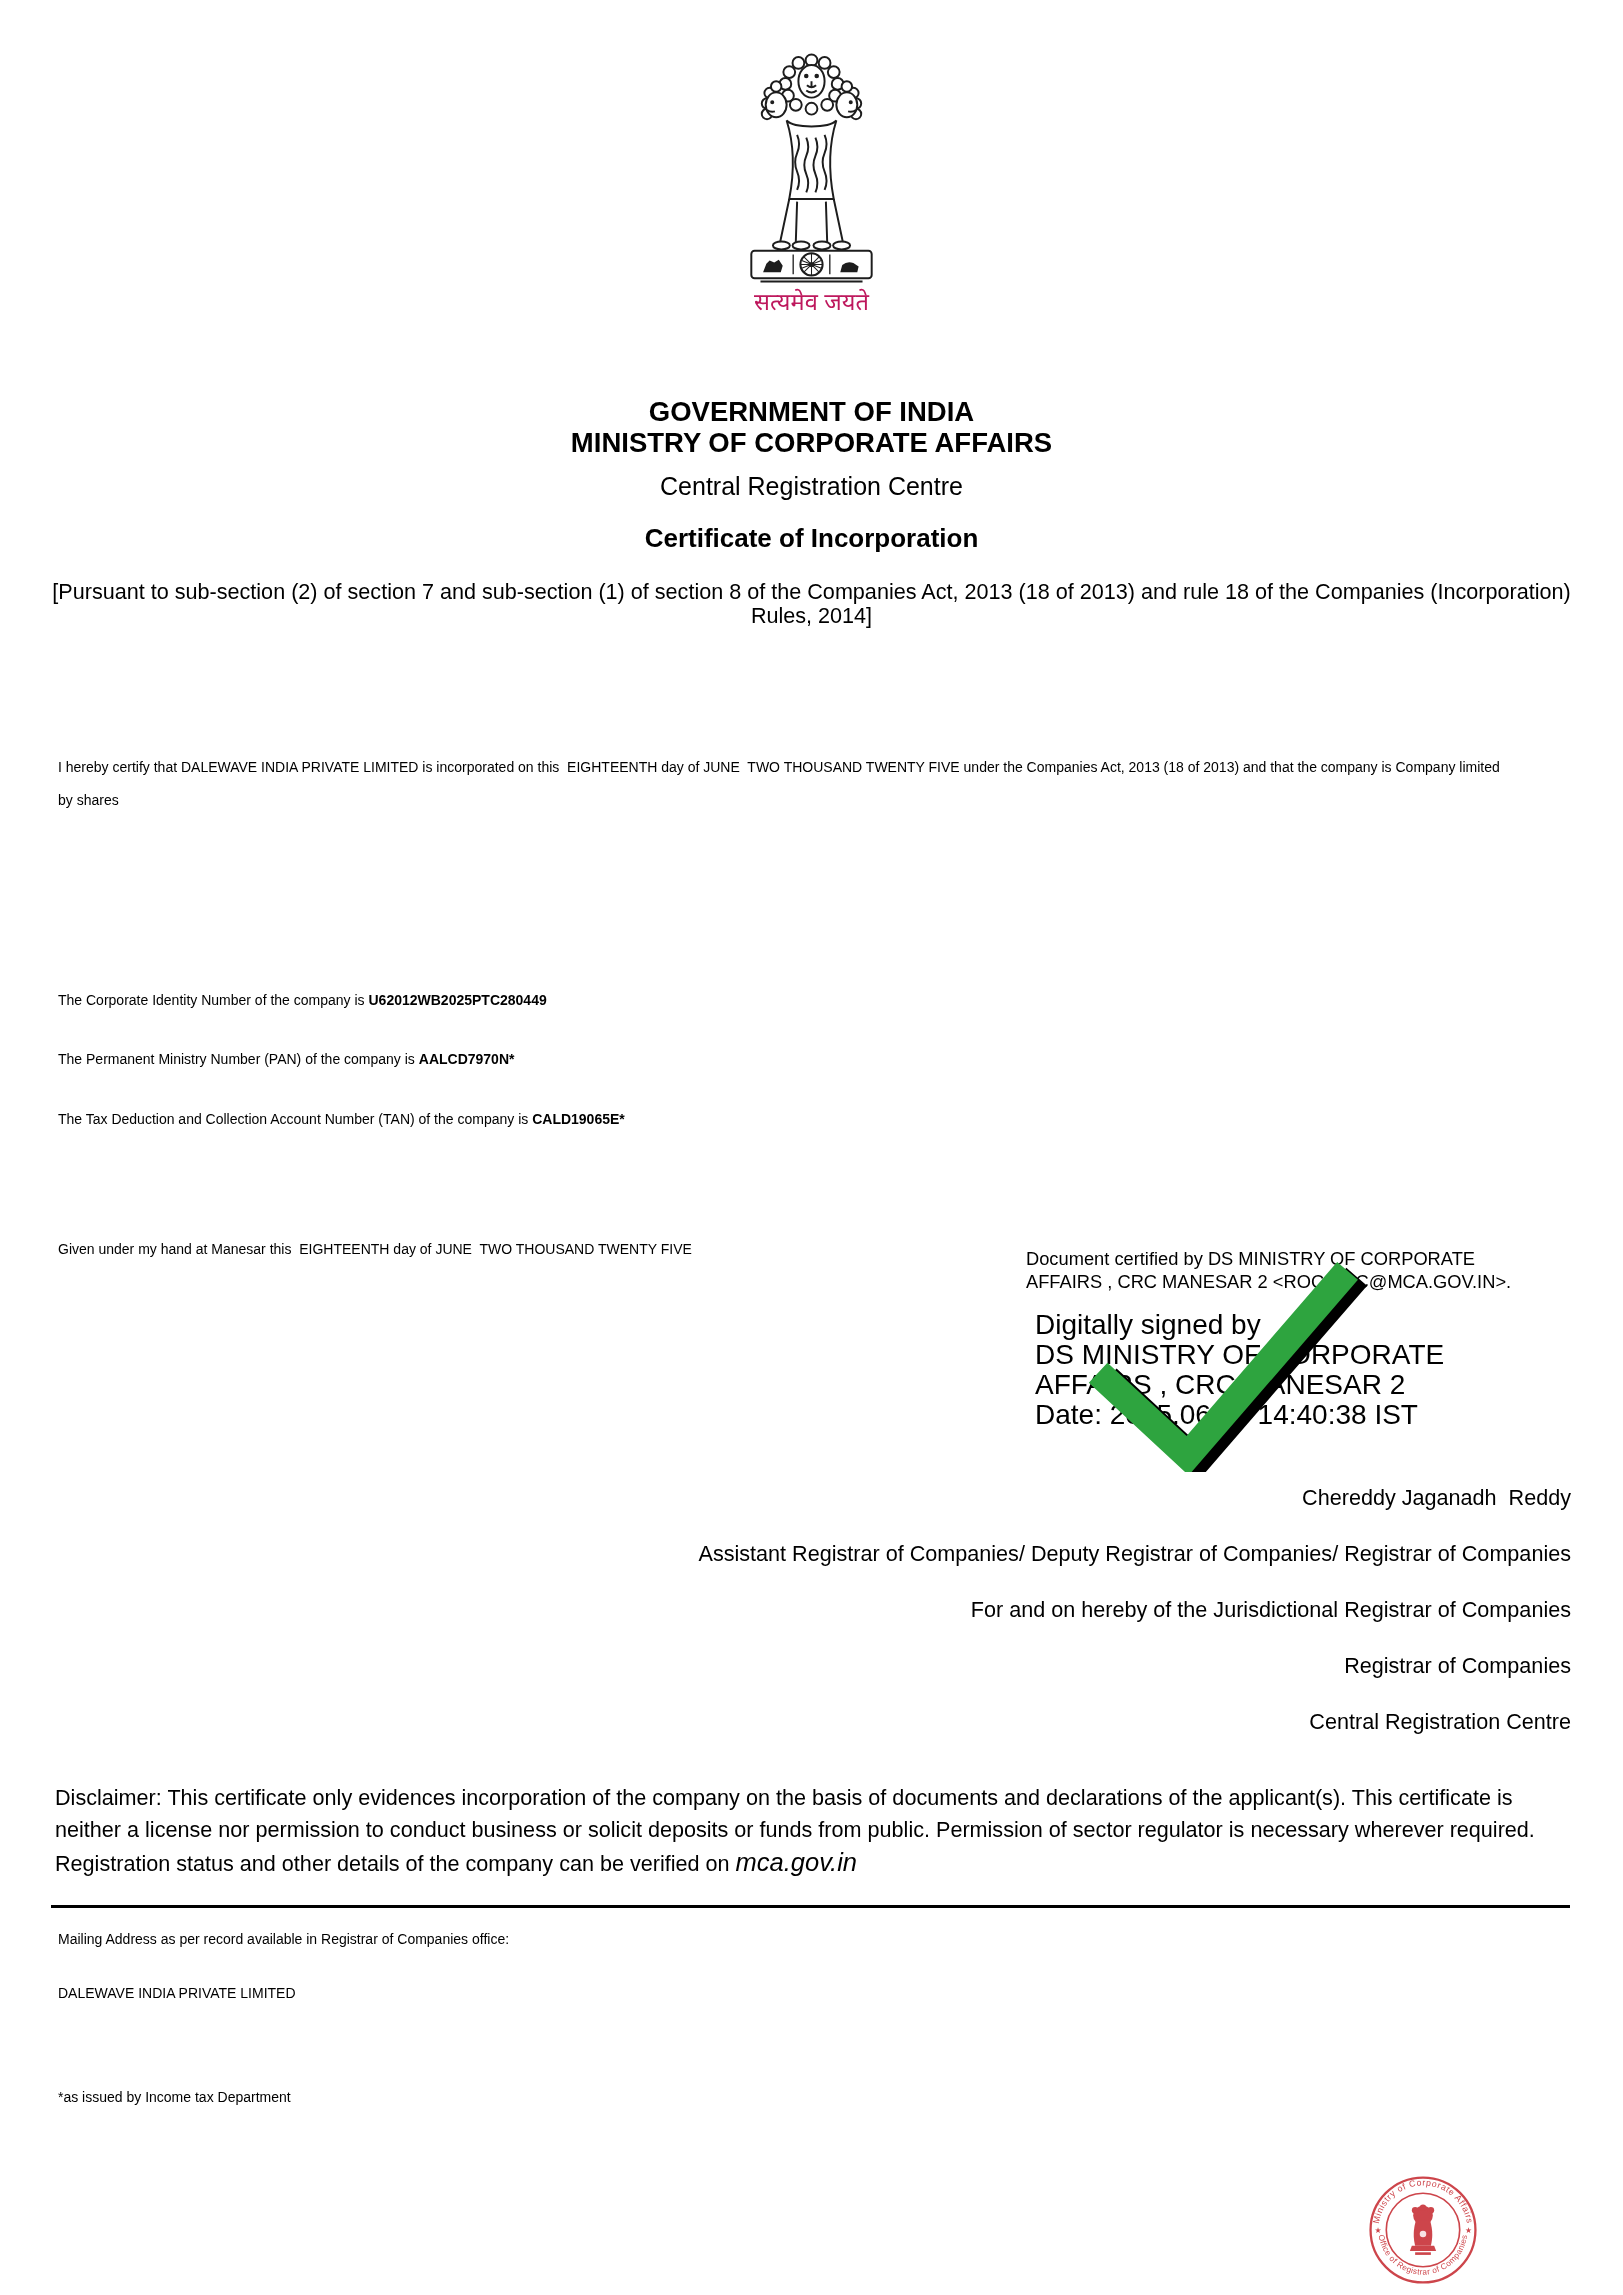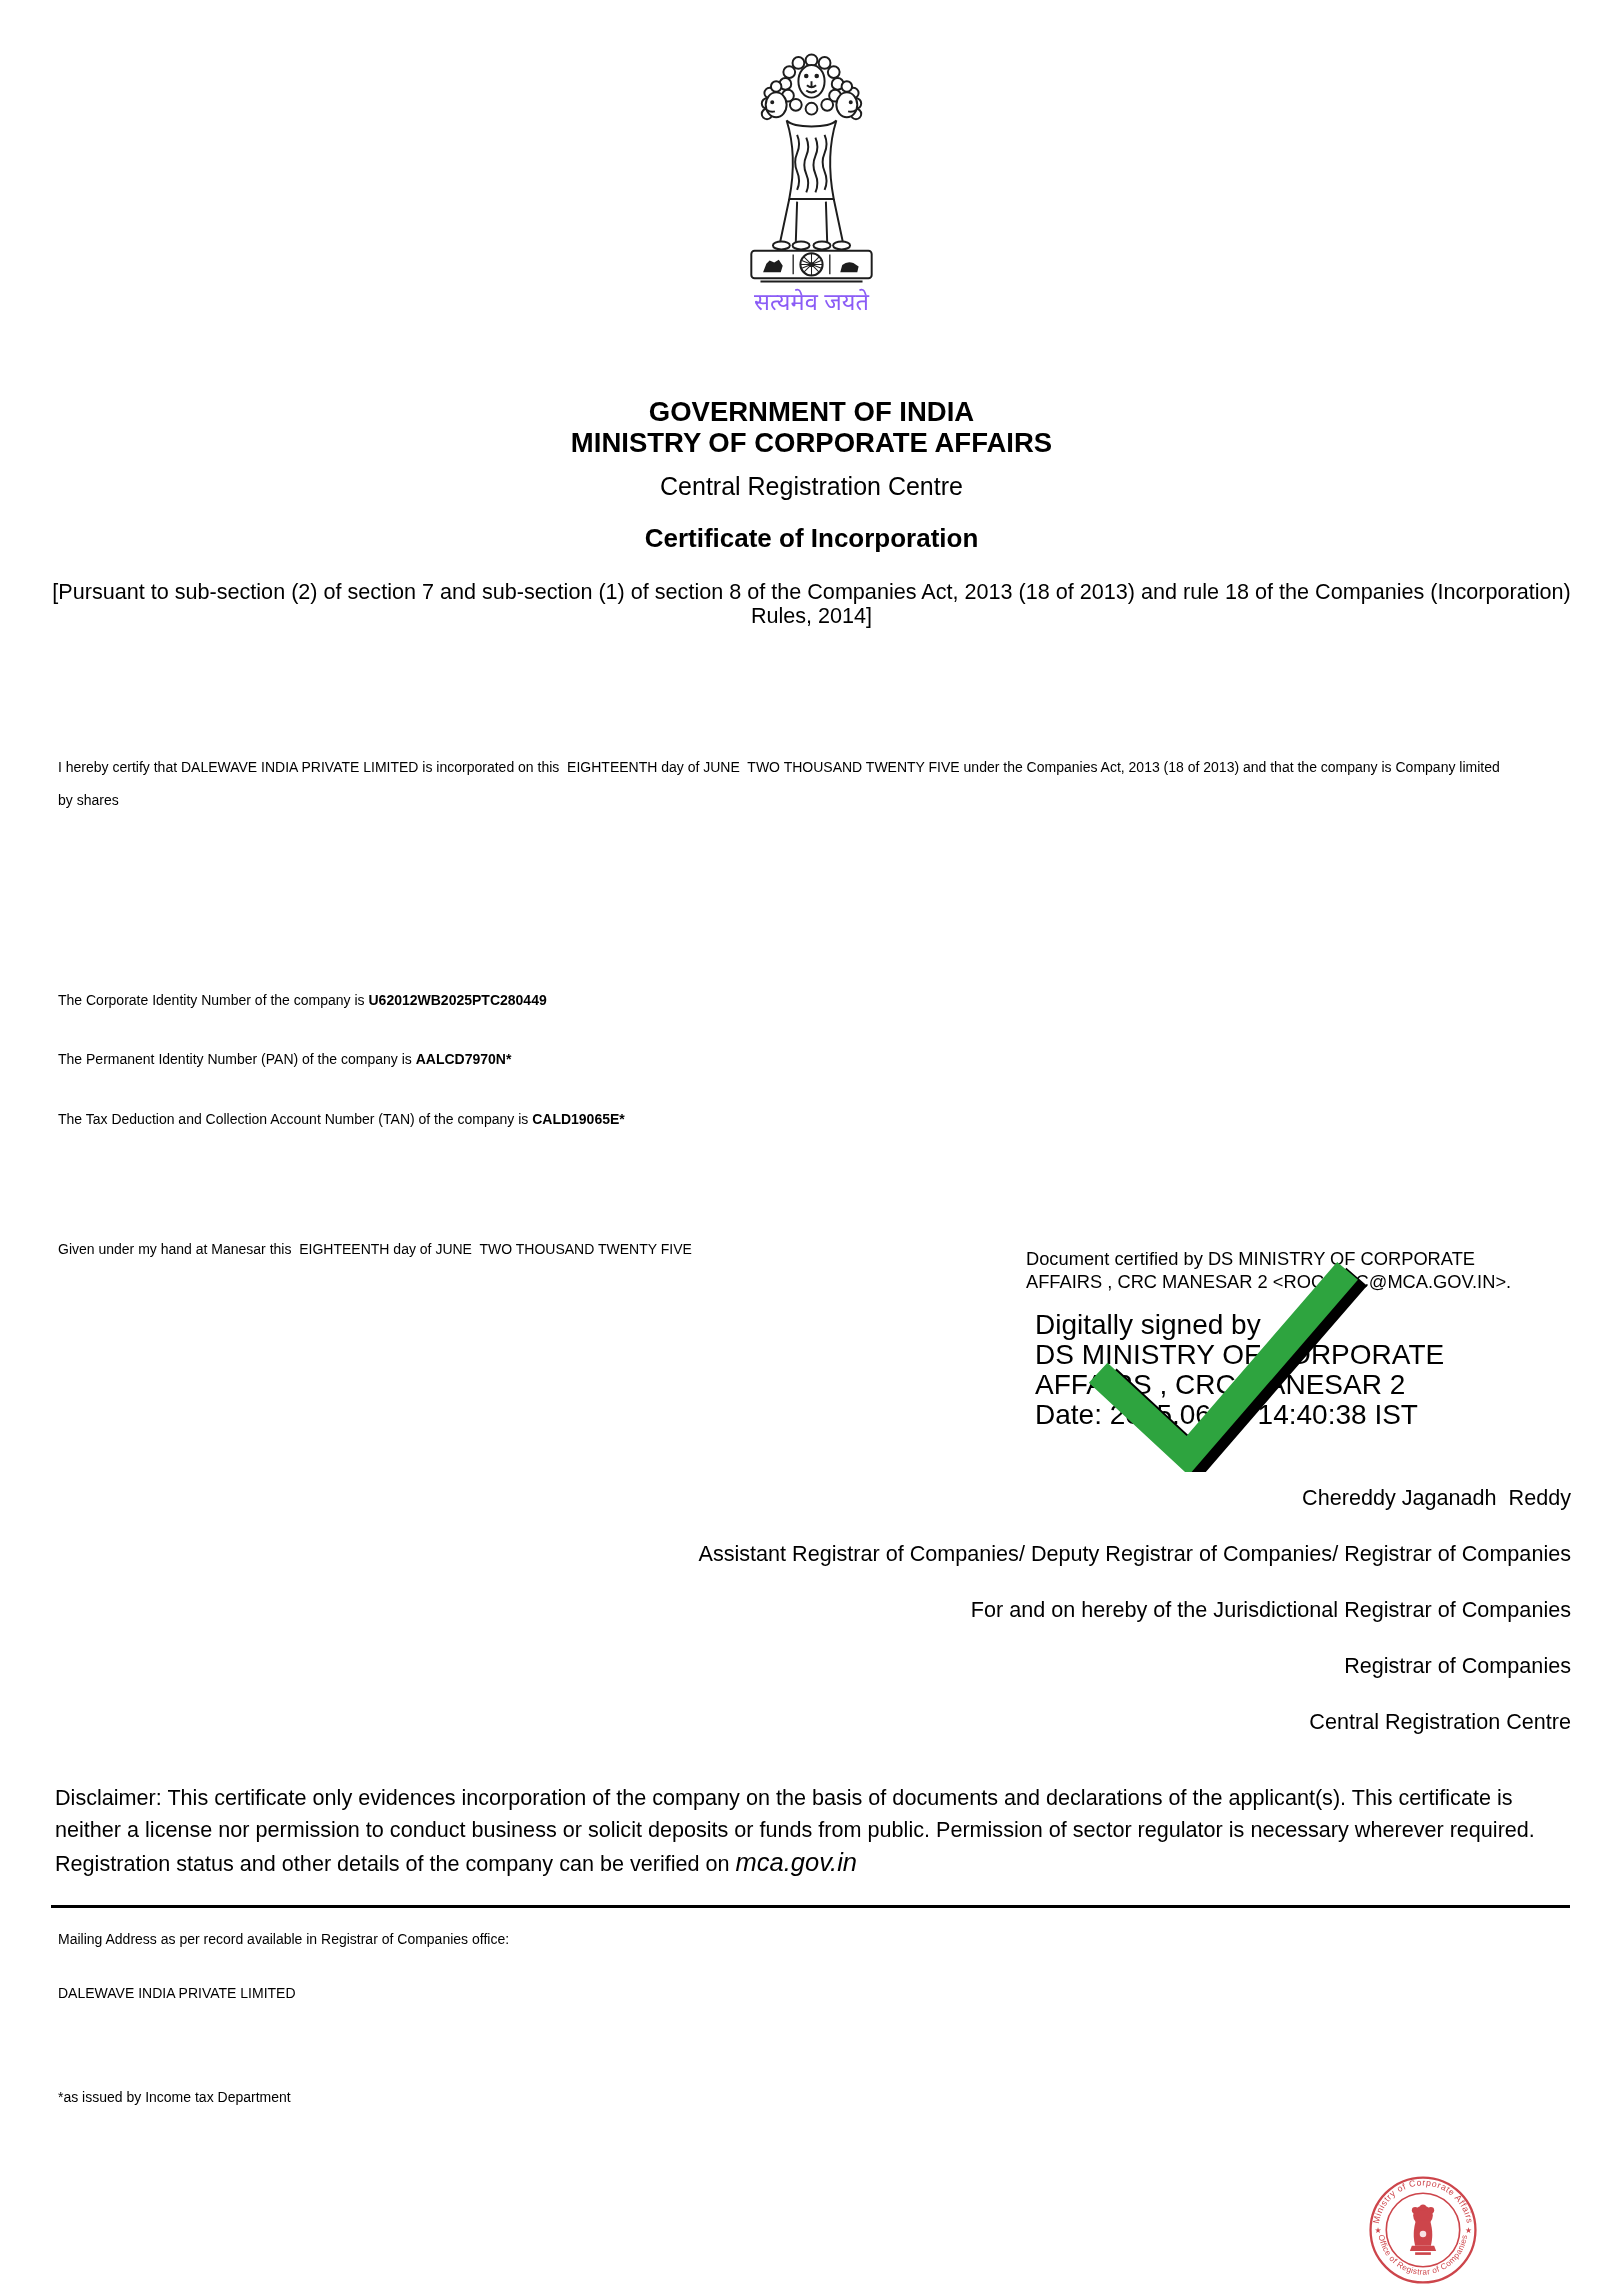--- a/index.html
+++ b/index.html
@@ -20,21 +20,21 @@
   .pursuant{font-size:21.6px;line-height:24px;left:49px;width:1525px;text-align:center;}
   .para{font-size:14px;line-height:33px;left:58px;width:1459px;text-align:left;}
   .bold{font-weight:bold;}
   .cert-small{font-size:18.3px;line-height:23px;left:1026px;width:497px;}
   .ds-block{font-size:28px;line-height:30px;left:1035px;width:563px;}
   .officer{left:58px;width:1513px;text-align:right;font-size:21.6px;}
   .officer div{line-height:56px;height:56px;}
   .disclaimer{font-size:21.6px;line-height:32px;left:55px;width:1515px;}
   .mca-link{font-size:25.5px;line-height:32px;font-style:italic;}
   .rule{left:51px;width:1519px;height:3.3px;background:#000;}
-  .motto{font-size:23.6px;color:#8b5cf6;}
+  .motto{font-size:23.6px;color:#be185d;}
   .checkmark{left:1073px;top:1250px;z-index:5;}
   .sealbox{left:1364px;top:2171px;opacity:0.92;}
 </style>
 </head>
 <body>
 
 <div class="page">
 
   <div class="abs" style="left:733px;top:47px;width:157px;height:236px;">
     <svg width="157" height="236" viewBox="0 0 240 360">
@@ -118,21 +118,21 @@
   <div class="abs center h-bold" style="top:396px;">GOVERNMENT OF INDIA</div>
   <div class="abs center h-bold" style="top:427px;">MINISTRY OF CORPORATE AFFAIRS</div>
   <div class="abs center centre-line" style="top:472px;">Central Registration Centre</div>
   <div class="abs center doc-title" style="top:523px;">Certificate of Incorporation</div>
   <div class="abs pursuant" style="top:580px;">[Pursuant to sub-section (2) of section 7 and sub-section (1) of section 8 of the Companies Act, 2013 (18 of 2013) and rule 18 of the Companies (Incorporation) Rules, 2014]</div>
 
   <div class="abs para pre" style="top:751px;">I hereby certify that DALEWAVE INDIA PRIVATE LIMITED is incorporated on this  EIGHTEENTH day of JUNE  TWO THOUSAND TWENTY FIVE under the Companies Act, 2013 (18 of 2013) and that the company is Company limited by shares</div>
 
   <div class="abs para" style="top:984px;"><span>The Corporate Identity Number of the company is </span><span class="bold">U62012WB2025PTC280449</span></div>
 
-  <div class="abs para" style="top:1043px;"><span>The Permanent Identity Number (PAN) of the company is </span><span class="bold">AALCD7970N*</span></div>
+  <div class="abs para" style="top:1043px;"><span>The Permanent Ministry Number (PAN) of the company is </span><span class="bold">AALCD7970N*</span></div>
 
   <div class="abs para" style="top:1103px;"><span>The Tax Deduction and Collection Account Number (TAN) of the company is </span><span class="bold">CALD19065E*</span></div>
 
   <div class="abs para pre" style="top:1233px;">Given under my hand at Manesar this  EIGHTEENTH day of JUNE  TWO THOUSAND TWENTY FIVE</div>
 
   <div class="abs cert-small" style="top:1247px;">
     <div>Document certified by DS MINISTRY OF CORPORATE</div>
     <div>AFFAIRS , CRC MANESAR 2 &lt;ROC.CRC@MCA.GOV.IN&gt;.</div>
   </div>
 

